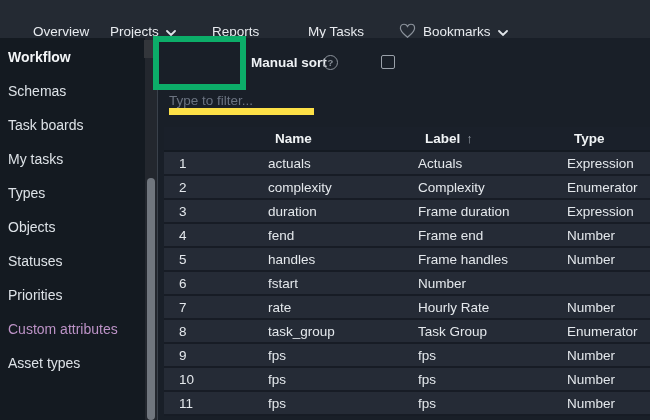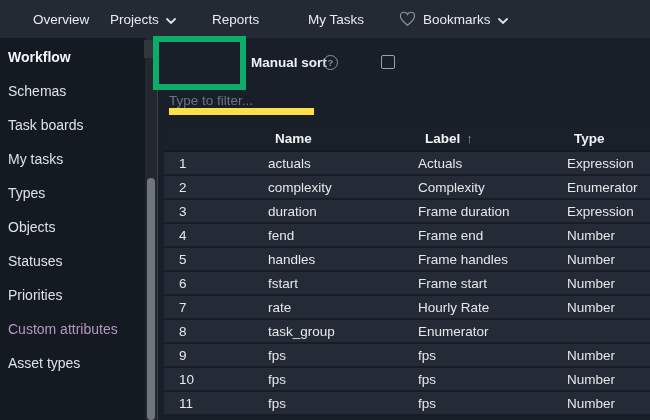--- a/index.html
+++ b/index.html
@@ -8,21 +8,21 @@
     position:relative; width:650px; height:420px; overflow:hidden;
     font-family:"Liberation Sans", sans-serif;
     background:#191f28; color:#e4e8ec;
   }
   
   .topnav {
     position:absolute; left:0; top:0; width:650px; height:38px;
     background:#242a33;
   }
   .nav-item {
-    position:absolute; top:0; height:38px; display:flex; align-items:center;
+    position:absolute; top:12px; height:38px; display:flex; align-items:center;
     gap:7px; font-size:13.5px; color:#e8ebef; cursor:default; white-space:nowrap;
   }
   .heart { display:flex; align-items:center; }
   .caret { display:flex; align-items:center; margin-top:2px; }
   
   .sidebar {
     position:absolute; left:0; top:38px; width:145px; height:382px;
     background:#141a21; padding-top:2px;
   }
   .side-item {
@@ -203,32 +203,32 @@
           </div>
           <div class="trow">
             <div class="cell num">5</div>
             <div class="cell">handles</div>
             <div class="cell">Frame handles</div>
             <div class="cell">Number</div>
           </div>
           <div class="trow">
             <div class="cell num">6</div>
             <div class="cell">fstart</div>
-            <div class="cell">Frame start</div>
             <div class="cell">Number</div>
           </div>
           <div class="trow">
             <div class="cell num">7</div>
             <div class="cell">rate</div>
             <div class="cell">Hourly Rate</div>
             <div class="cell">Number</div>
           </div>
           <div class="trow">
             <div class="cell num">8</div>
             <div class="cell">task_group</div>
+            <div class="cell">Task Group</div>
             <div class="cell">Enumerator</div>
           </div>
           <div class="trow">
             <div class="cell num">9</div>
             <div class="cell">fps</div>
             <div class="cell">fps</div>
             <div class="cell">Number</div>
           </div>
           <div class="trow">
             <div class="cell num">10</div>

